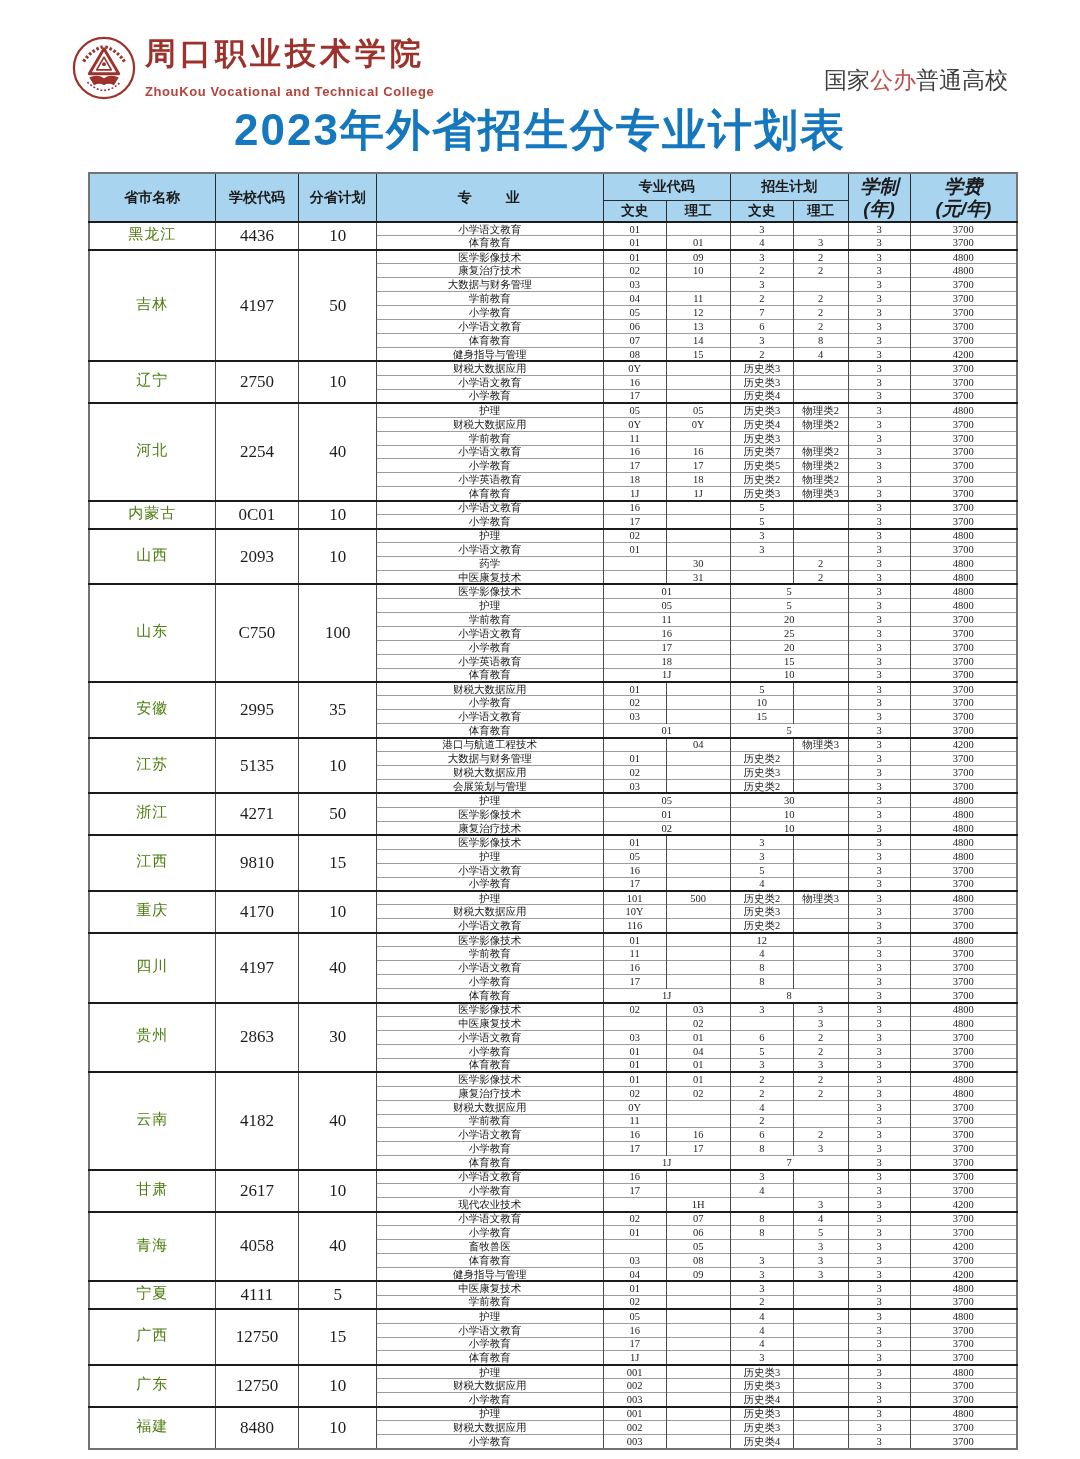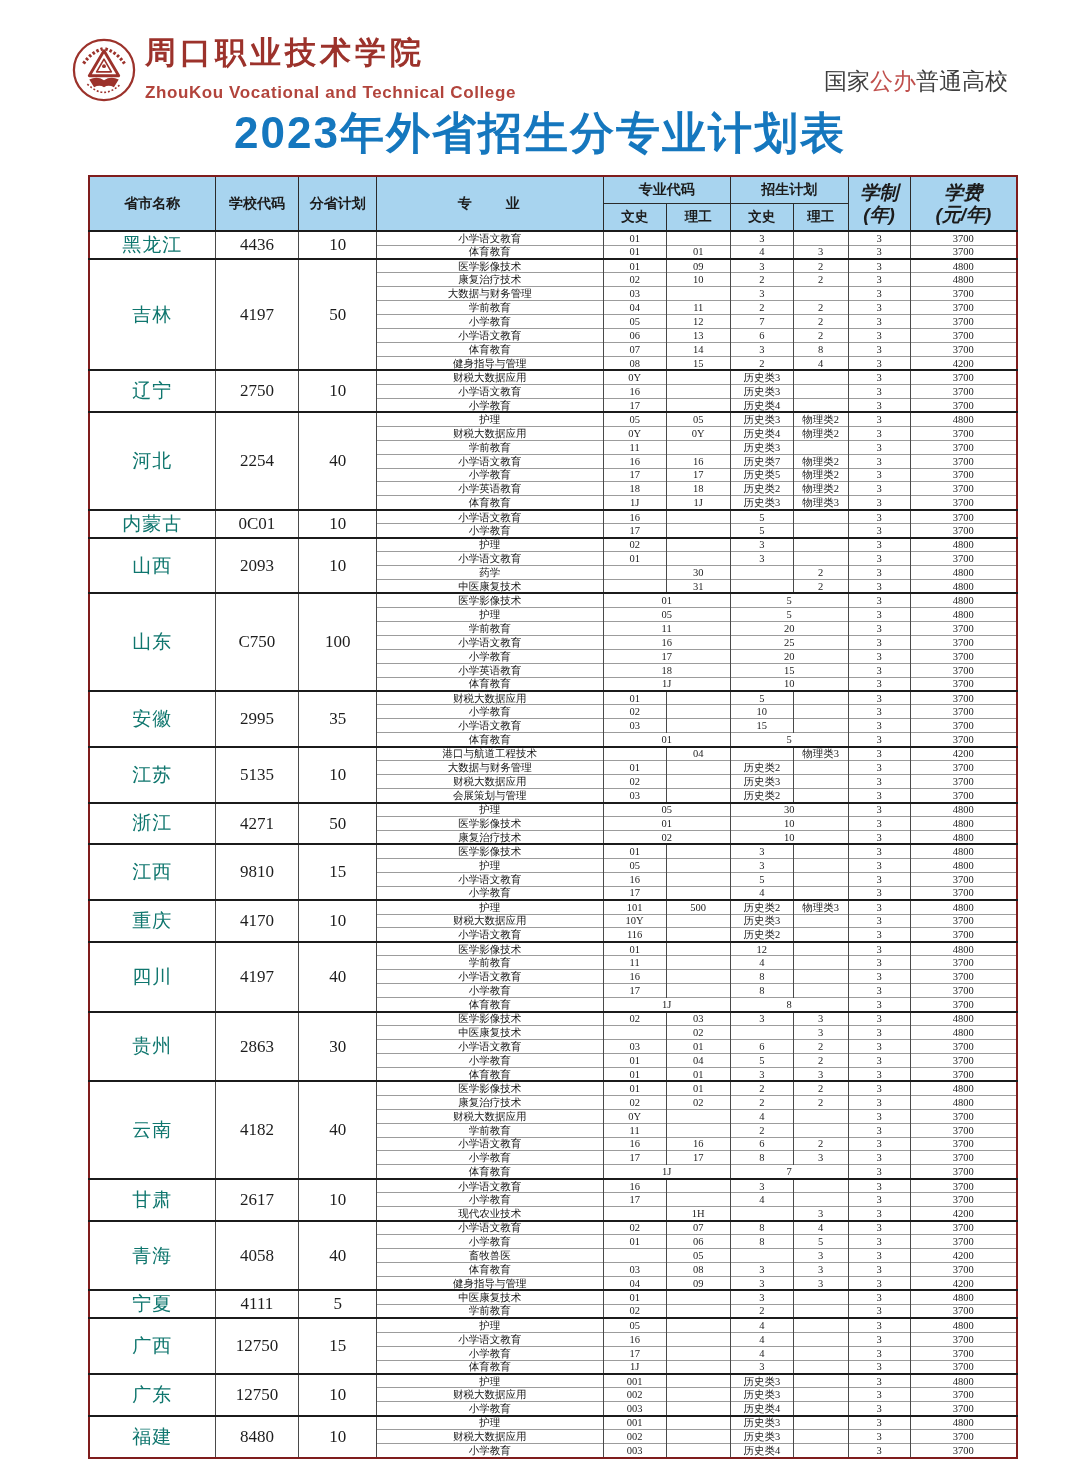--- a/index.html
+++ b/index.html
@@ -15,59 +15,59 @@
     display: flex; justify-content: space-between; align-items: center;
     padding: 36px 72px 0 72px;
   }
   .brand { display: flex; align-items: center; gap: 9px; }
   .brand-text .cn {
     font-family: "Liberation Serif", serif;
     font-size: 31px; font-weight: 900; letter-spacing: 4px;
     color: #9c322b; line-height: 1.1; white-space: nowrap;
   }
   .brand-text .en {
-    font-size: 17px; font-weight: bold; letter-spacing: 0.6px;
+    font-size: 13px; font-weight: bold; letter-spacing: 0.6px;
     color: #b2443c; margin-top: 13px; white-space: nowrap;
   }
   .badge { font-size: 23px; color: #3f3f3f; margin-top: 24px; white-space: nowrap; }
   .badge .hl { color: #c0504d; }
   
   .page-title {
     text-align: center; font-size: 44px; font-weight: 800;
     color: #1577be; letter-spacing: 2px; margin-top: 1px;
     font-family: "Liberation Sans", sans-serif;
   }
   
   table.plan {
     border-collapse: collapse; table-layout: fixed;
     width: 930px; margin: 12px 0 0 88px;
-    border: 2px solid #7f1d1d;
+    border: 2px solid #737373;
   }
   .plan th, .plan td { text-align: center; vertical-align: middle; padding: 0; }
   .plan thead th {
     background: #a8d4ef; color: #1c1c1c;
     font-size: 14px; font-weight: bold;
     border: 1px solid #2b2b2b;
   }
   .plan thead tr.h1 th { height: 27px; }
-  .plan thead tr.h2 th { height: 28px; font-size: 13.5px; }
+  .plan thead tr.h2 th { height: 22px; font-size: 13.5px; }
   .plan thead th.two-line { line-height: 1.15; font-size: 19px; font-style: italic; }
   .plan thead th.major-h { letter-spacing: 2px; margin-top: 22px; }
   .plan tbody td {
     border-left: 1px solid #4a4a4a;
     border-top: 1px solid #9c9c9c;
     height: 13.95px; line-height: 1.05;
     font-family: "Liberation Serif", serif;
     font-size: 10.5px; color: #1d1d1d;
     overflow: hidden; white-space: nowrap;
   }
   .plan tbody tr.gs td { border-top: 2px solid #1b1b1b; }
   .plan tbody td.prov {
-    font-family: Liberation Sans, sans-serif;
-    font-size: 19px; letter-spacing: 1px; color: #0f766e;
+    font-family: Liberation Mono, monospace;
+    font-size: 15px; letter-spacing: 1px; color: #4d7c0f;
   }
   .plan tbody td.scode, .plan tbody td.pplan { font-size: 17px; }
   .plan tbody td.major {
     font-family: "Liberation Sans", sans-serif;
     font-size: 10.5px; color: #151515;
   }
 </style>
 </head>
 <body>
 

